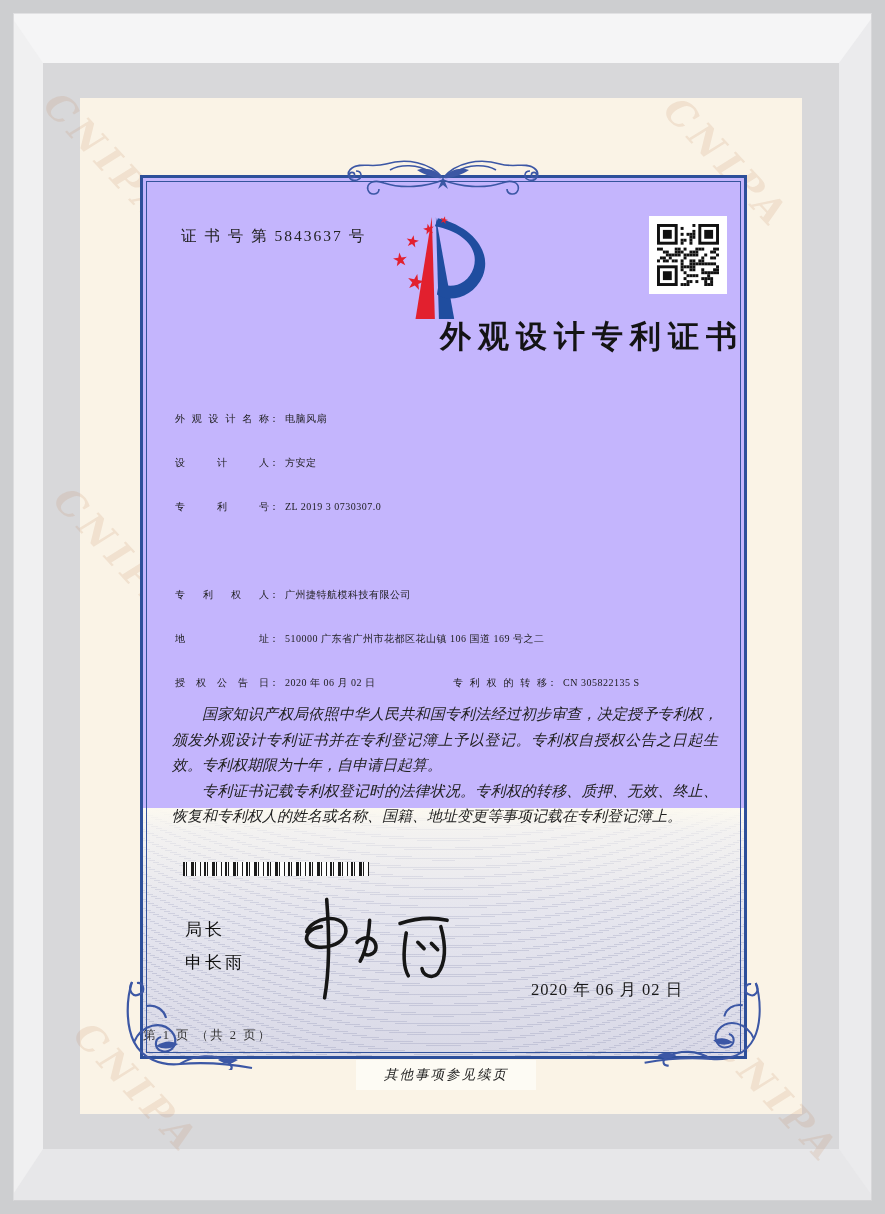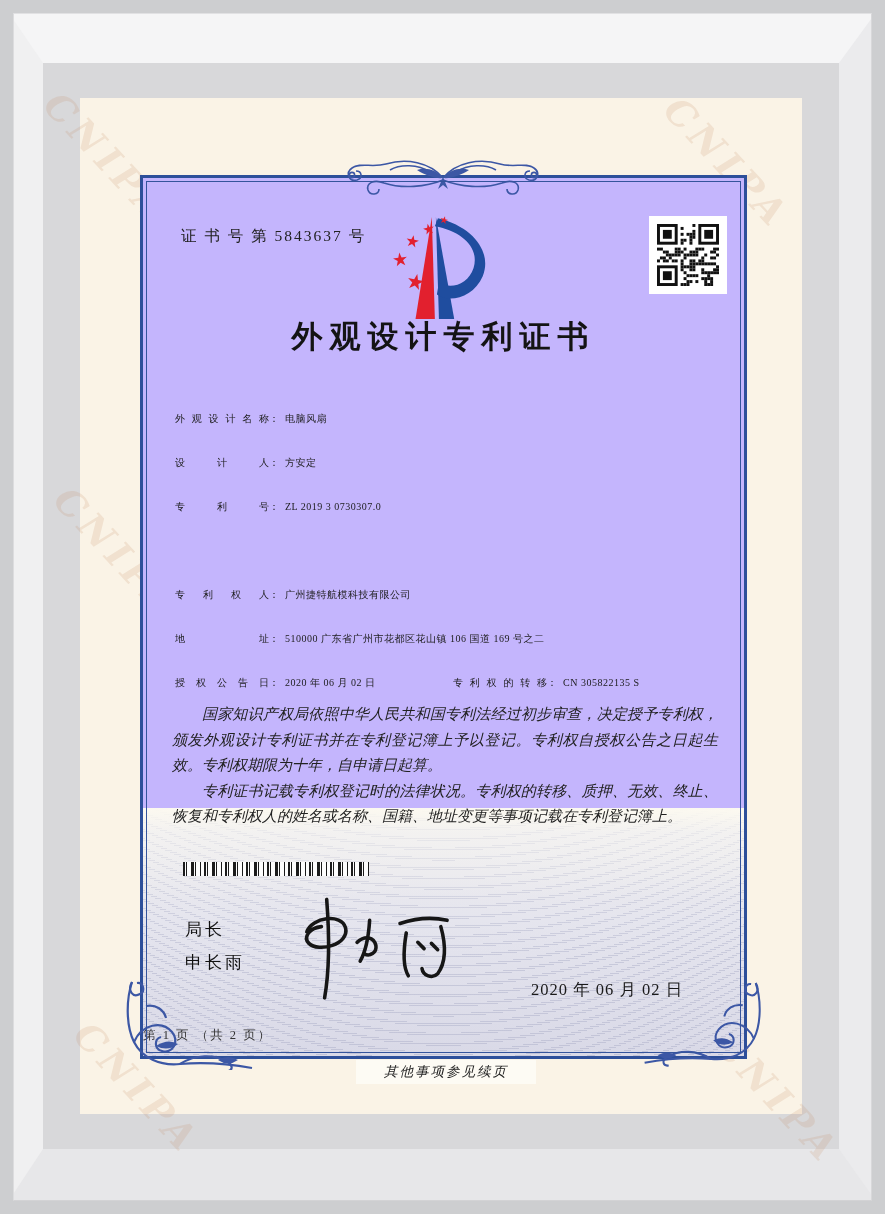--- a/index.html
+++ b/index.html
@@ -33,40 +33,40 @@
       linear-gradient(180deg,rgba(252,249,240,1) 0%,rgba(244,243,242,.65) 10%,rgba(229,229,238,.2) 38%,rgba(222,222,234,0) 62%),
       repeating-radial-gradient(1400px 520px at 50% 290%, rgba(148,152,184,.33) 0 1px, rgba(0,0,0,0) 1px 6px),
       linear-gradient(180deg,#f3f1ee 0%,#e5e5ee 45%,#d9d9e7 100%);}
   
   .orn{position:absolute;pointer-events:none;}
   
   .certno{position:absolute;left:38px;top:48px;font-size:15.5px;letter-spacing:2px;color:#222;}
   .logo{position:absolute;left:243px;top:33px;width:112px;height:112px;}
   .qr-wrap{position:absolute;left:506px;top:38px;width:78px;height:78px;background:#fff;
     display:flex;align-items:center;justify-content:center;}
-  .title{position:absolute;left:0;right:0;top:138px;text-align:center;
+  .title{position:absolute;left:0;right:0;top:138px;text-align:right;
     font-size:31px;font-weight:700;letter-spacing:7px;color:#141414;}
   .frow{position:absolute;left:32px;font-size:10px;color:#1c1c1c;white-space:nowrap;}
   .flabel{display:inline-block;width:94px;text-align:justify;text-align-last:justify;vertical-align:top;}
   .fvalue{margin-left:6px;letter-spacing:.5px;}
   .fpair2{position:absolute;left:278px;top:0;}
   .legal{position:absolute;left:29px;top:524px;width:546px;
     font-style:italic;font-size:15px;line-height:25.5px;color:#222;text-align:justify;}
   .legal p{margin:0;text-indent:2em;}
   .barcode{position:absolute;left:40px;top:684px;width:186px;height:14px;
     background:repeating-linear-gradient(90deg,#1c1c1c 0 2px,#fdfdfd 2px 3px,#1c1c1c 3px 4px,#fdfdfd 4px 8px,#1c1c1c 8px 11px,#fdfdfd 11px 12px,#1c1c1c 12px 13px,#fdfdfd 13px 17px,#1c1c1c 17px 18px,#fdfdfd 18px 21px);}
   .signer-title{position:absolute;left:42px;top:740px;font-family:"Liberation Sans","DejaVu Sans",sans-serif;
     font-size:17px;letter-spacing:3px;color:#111;}
   .signer-name{position:absolute;left:42px;top:773px;font-family:"Liberation Sans","DejaVu Sans",sans-serif;
     font-size:17px;letter-spacing:3px;color:#111;}
   .sig{position:absolute;left:146px;top:712px;width:178px;height:112px;}
   .issue-date{position:absolute;left:388px;top:801px;font-size:16.5px;color:#1a1a1a;letter-spacing:1px;}
   .pagefoot{position:absolute;left:0;right:0;top:849px;font-size:12.5px;
     letter-spacing:2px;color:#333;}
-  .contnote{position:absolute;left:276px;top:962px;width:180px;height:24px;background:#fdfbf4;
+  .contnote{position:absolute;left:276px;top:962px;width:180px;height:30px;background:#fdfbf4;
     display:flex;align-items:center;justify-content:center;font-style:italic;font-size:13.5px;
     letter-spacing:2px;color:#222;}
 </style>
 </head>
 <body>
 
 <div class="stage">
 
   <div class="frame-edge"></div>
   <div class="frame-white"></div>

